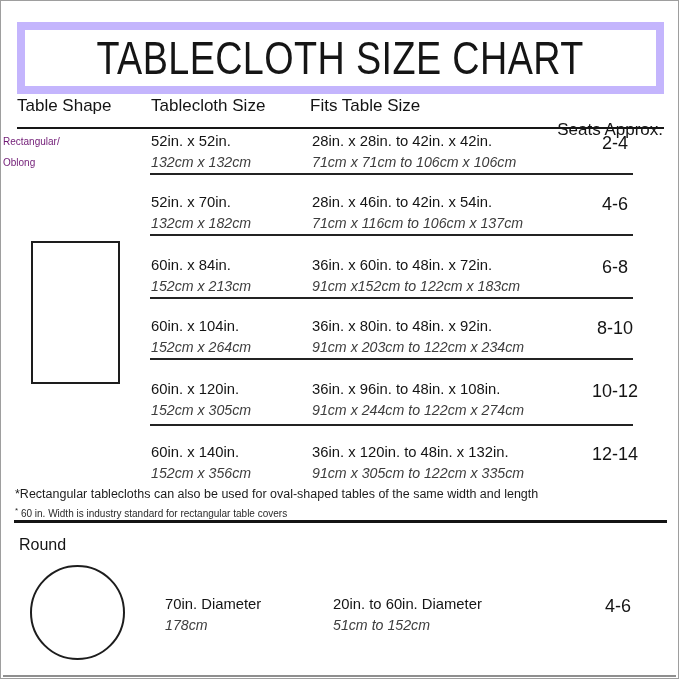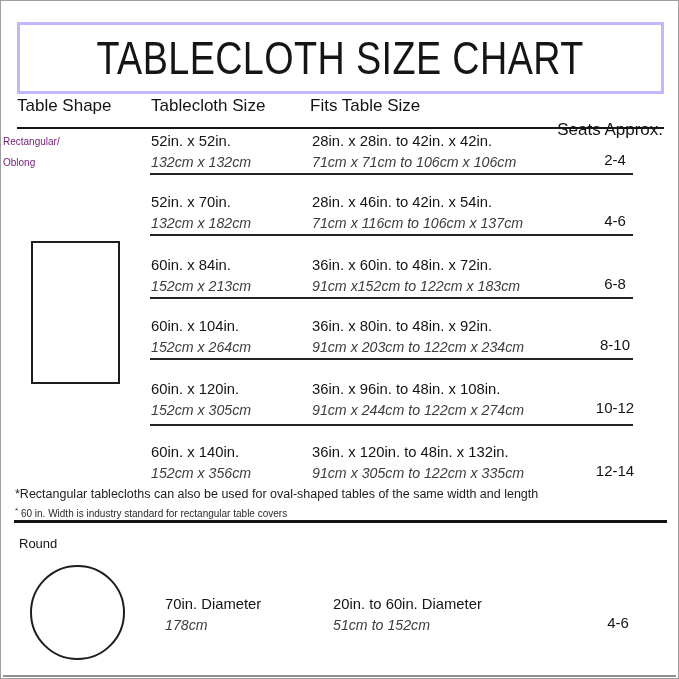--- a/index.html
+++ b/index.html
@@ -3,21 +3,21 @@
 <meta charset="utf-8">
 <style>
   html,body{margin:0;padding:0;background:#fff;}
   .page{
     position:relative;width:679px;height:679px;background:#ffffff;
     border:1px solid #9e9e9e;box-sizing:border-box;overflow:hidden;
     font-family:"Liberation Sans",sans-serif;color:#171717;
   }
   .title-box{
     position:absolute;left:16px;top:21px;width:647px;height:72px;
-    border:3px solid #c4b5fd;box-sizing:border-box;
+    border:8px solid #c4b5fd;box-sizing:border-box;
     display:flex;align-items:center;justify-content:center;
   }
   .title-text{
     font-size:46px;font-weight:400;white-space:nowrap;color:#151515;
     transform:scaleX(0.82);transform-origin:center;letter-spacing:0.5px;
   }
   .hdr{position:absolute;top:95px;font-size:17px;color:#141414;white-space:nowrap;}
   .hdr-shape{left:16px;}
   .hdr-size{left:150px;}
   .hdr-fits{left:309px;}
@@ -27,27 +27,27 @@
   .rect-shape{
     position:absolute;left:30px;top:240px;width:89px;height:143px;
     border:2px solid #1d1d1d;box-sizing:border-box;background:#fff;
   }
   .row{position:absolute;left:150px;width:513px;height:44px;}
   .cell{position:absolute;top:0;}
   .cell.size{left:0;width:158px;}
   .cell.fits{left:161px;width:300px;}
   .in{font-size:14.8px;line-height:21px;white-space:nowrap;color:#141414;}
   .cm{font-size:14.2px;line-height:21px;font-style:italic;white-space:nowrap;color:#3d3d3d;}
-  .seats{position:absolute;left:433px;top:20px;width:62px;text-align:center;font-size:15px;color:#141414;}
+  .seats{position:absolute;left:433px;top:2px;width:62px;text-align:center;font-size:18px;color:#141414;}
   .sep{position:absolute;left:149px;width:483px;height:2px;background:#232323;}
   .footnote1{position:absolute;left:14px;top:486px;font-size:12.5px;color:#1c1c1c;white-space:nowrap;}
   .footnote2{position:absolute;left:14px;top:505px;font-size:10px;color:#2a2a2a;white-space:nowrap;}
   .footnote2 .mark{vertical-align:super;font-size:8px;}
   .section-rule{position:absolute;left:13px;top:519px;width:653px;height:2.5px;background:#141414;}
-  .round-heading{position:absolute;left:18px;top:535px;font-size:13px;color:#141414;}
+  .round-heading{position:absolute;left:18px;top:535px;font-size:16px;color:#141414;}
   .circle-shape{
     position:absolute;left:29px;top:564px;width:95px;height:95px;
     border:2px solid #1d1d1d;border-radius:50%;box-sizing:border-box;background:#fff;
   }
   .round-row{left:164px;top:593px;}
   .round-row .cell.fits{left:157px;margin-left:11px;}
   .round-row .seats{left:422px;}
   .bottom-rule{position:absolute;left:2px;top:674px;width:673px;height:2px;background:#8f8f8f;}
 </style>
 </head>

